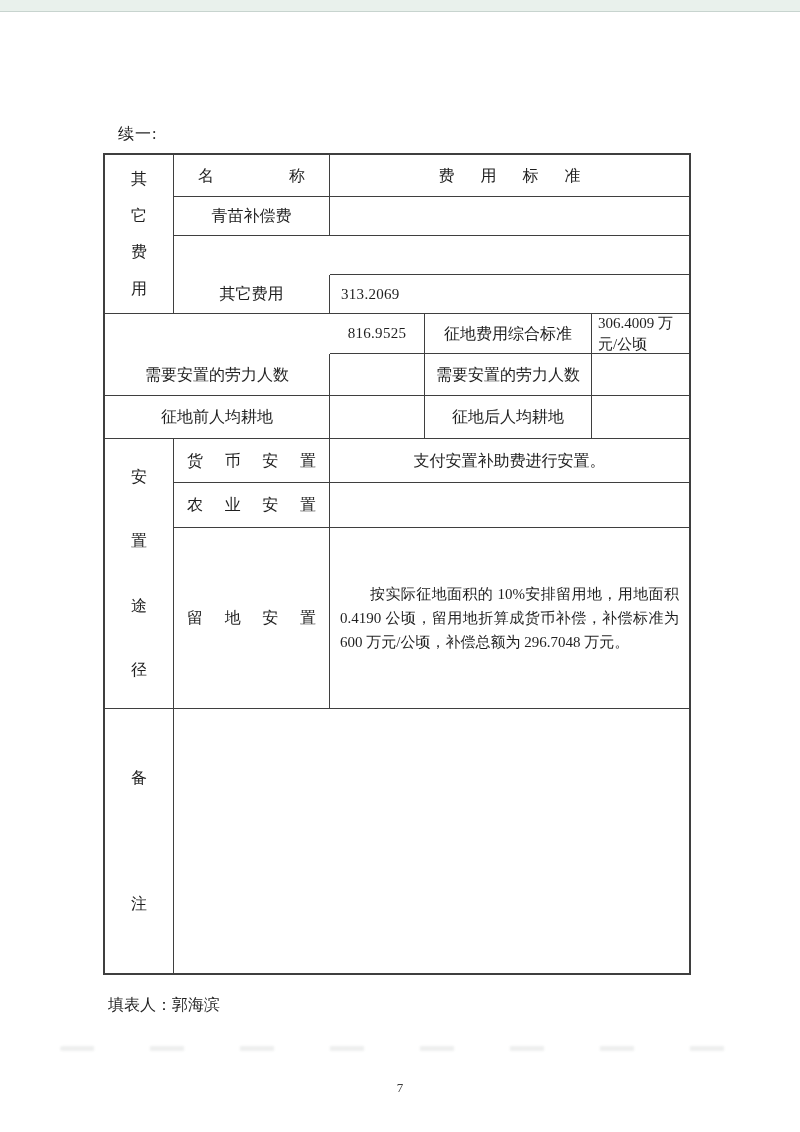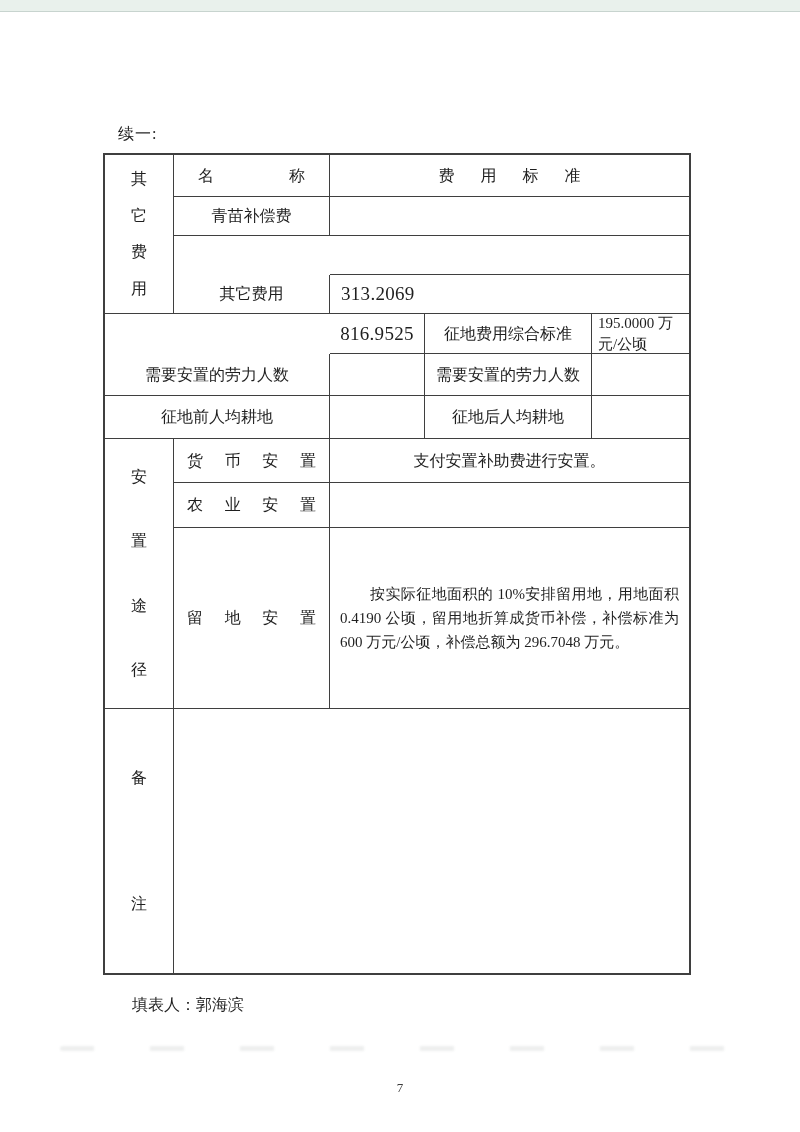--- a/index.html
+++ b/index.html
@@ -43,28 +43,28 @@
     display:flex;align-items:center;justify-content:center;
     overflow:hidden;line-height:1.25;
   }
   .no-r{border-right:none;}
   .no-b{border-bottom:none;}
   .vlabel{flex-direction:column;justify-content:space-around;padding:6px 0;}
   .spread{justify-content:space-between;padding:0 24px;}
   .spread-tight{justify-content:space-between;padding:0 13px;}
   .gap-chars{gap:26px;}
   .left-val{justify-content:flex-start;padding-left:11px;}
-  .num{font-size:19px;letter-spacing:0.3px;}
+  .num{font-size:15px;letter-spacing:0.3px;}
   .unit-cell{justify-content:flex-start;align-items:center;padding:2px 3px 2px 6px;font-size:15px;line-height:21px;}
   .para-cell{align-items:center;justify-content:flex-start;padding:0 10px;}
   .para{
     width:100%;font-size:15px;line-height:24px;
     text-indent:2em;text-align:justify;
   }
-  .footer-filler{position:absolute;left:132px;top:995px;font-size:16px;}
+  .footer-filler{position:absolute;left:108px;top:995px;font-size:16px;}
   .page-num{position:absolute;left:0;top:1080px;width:800px;text-align:center;font-size:13px;color:#3a3a3a;}
 </style>
 </head>
 <body>
 
 <div class="scan-strip"></div>
 
 <div class="cont-label">续一:</div>
 
 <div class="grid-table">
@@ -89,21 +89,21 @@
   <div class="c" style="grid-area:2/2/3/3">青苗补偿费</div>
   <div class="c left-val num no-r" style="grid-area:2/3/3/6"></div>
 
   <div class="c left-val num no-r" style="grid-area:3/3/4/6"></div>
 
   <div class="c" style="grid-area:4/2/5/3">其它费用</div>
   <div class="c left-val num no-r" style="grid-area:4/3/5/6">313.2069</div>
 
   <div class="c num" style="grid-area:5/3/6/4">816.9525</div>
   <div class="c" style="grid-area:5/4/6/5">征地费用综合标准</div>
-  <div class="c unit-cell no-r" style="grid-area:5/5/6/6">195.0000 万元/公顷</div>
+  <div class="c unit-cell no-r" style="grid-area:5/5/6/6">306.4009 万元/公顷</div>
 
   <div class="c" style="grid-area:6/1/7/3">需要安置的劳力人数</div>
   <div class="c num" style="grid-area:6/3/7/4"></div>
   <div class="c" style="grid-area:6/4/7/5">需要安置的劳力人数</div>
   <div class="c no-r" style="grid-area:6/5/7/6"></div>
 
   <div class="c" style="grid-area:7/1/8/3">征地前人均耕地</div>
   <div class="c num" style="grid-area:7/3/8/4"></div>
   <div class="c" style="grid-area:7/4/8/5">征地后人均耕地</div>
   <div class="c no-r" style="grid-area:7/5/8/6"></div>

